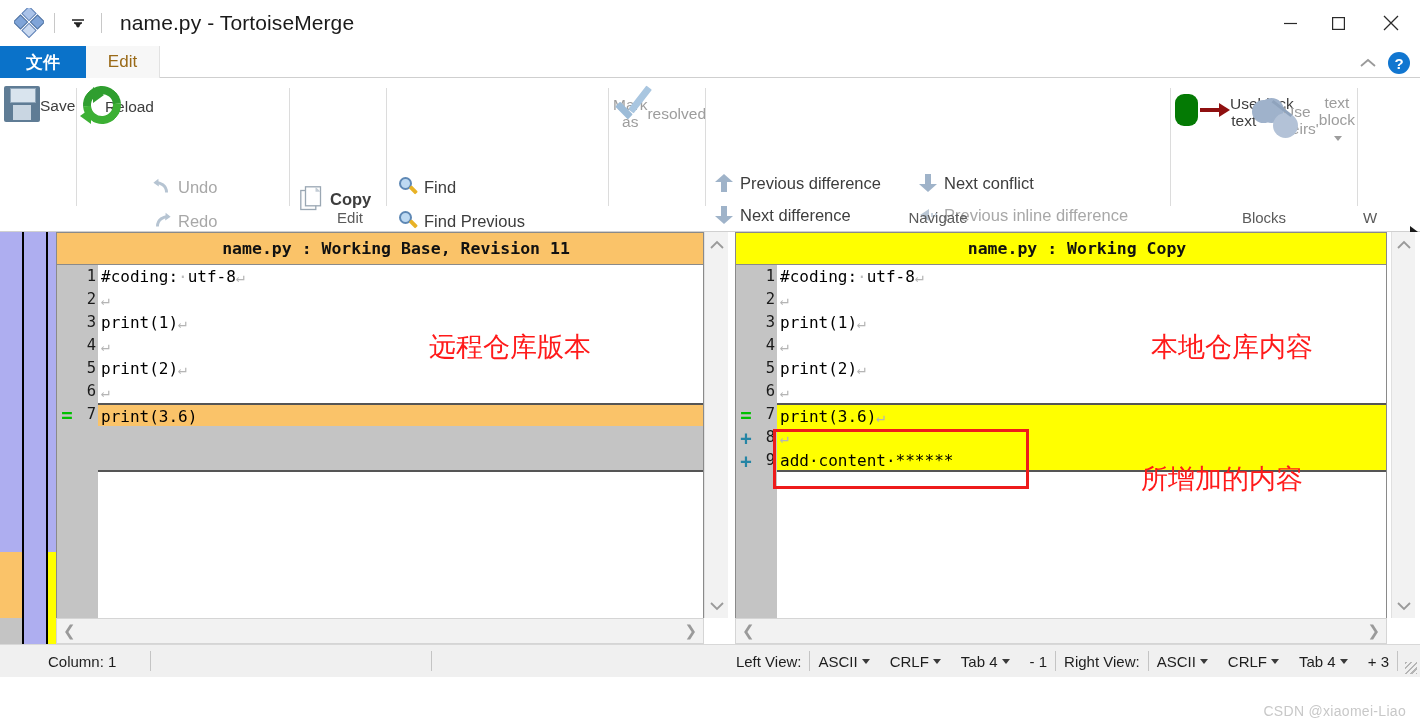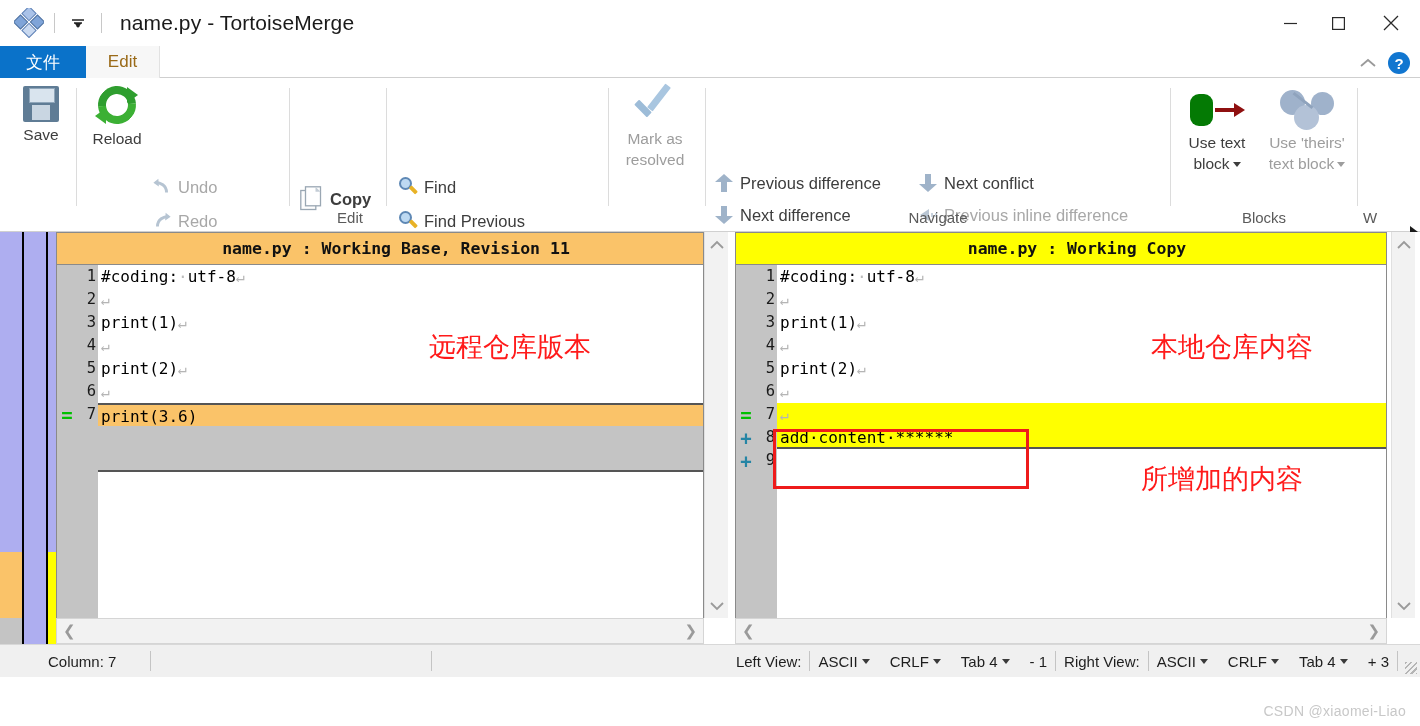--- a/index.html
+++ b/index.html
@@ -35,21 +35,21 @@
   
   .tabstrip {
     position:absolute; left:0; top:46px; width:1420px; height:32px;
     background:#ffffff;
   }
   .tab {
     position:absolute; top:0; height:32px; display:flex; align-items:center;
     justify-content:center; font-size:17px; padding:0 16px;
   }
   .tab-file {
-    left:0; width:86px; background:#0a72c9; color:#ffffff;
+    left:0; width:86px; background:#0a72c9; color:#ffffff;font-weight:bold;
   }
   .tab-edit {
     left:86px; width:74px; background:#f7f7f7; color:#9a6a18; border-right:1px solid #e2e2e2;
   }
   .tab-rest {
     position:absolute; left:160px; top:0; right:0; height:32px;
     border-bottom:1px solid #cfcfcf;
   }
   .ribbon-ctl {
     position:absolute; display:flex; align-items:center; gap:10px;
@@ -67,22 +67,22 @@
     background:#ffffff; border-bottom:1px solid #d0d0d0;
   }
   .rgroup { position:absolute; top:0; height:154px; }
   .rgroup-title {
     position:absolute; bottom:6px; width:100%; text-align:center;
     font-size:15px; color:#5a5a5a;
   }
   .rsep { position:absolute; top:10px; width:1px; height:118px; background:#dcdcdc; }
 
   .bigbtn {
-    position:absolute; display:flex; flex-direction:column; align-items:center;
-    width:74px; top:8px;justify-content:flex-end;
+    position:absolute; display:flex; flex-direction:row; align-items:center;
+    width:74px; top:8px;
   }
   .bigbtn .lbl { font-size:15.5px; color:#3d3d3d; margin-top:4px; text-align:center; line-height:1.1; }
   .bigbtn .lbl.dim { color:#9d9d9d; }
 
   .smallbtn {
     position:absolute; display:flex; align-items:center; gap:6px; height:30px;
     font-size:16.5px; color:#3d3d3d; white-space:nowrap;
   }
   .smallbtn.dim { color:#a8a8a8; }
   .smallbtn .ic { width:20px; height:20px; flex:0 0 20px; display:flex; align-items:center; justify-content:center; }
@@ -676,20 +676,21 @@
           <div class="lnum">9</div>
         </div>
 
         <div class="lines">
           <div class="line"><span>#coding:</span><span class="dot">·</span><span>utf-8</span><span class="cr">↵</span></div>
           <div class="line"><span class="cr">↵</span></div>
           <div class="line"><span>print(1)</span><span class="cr">↵</span></div>
           <div class="line"><span class="cr">↵</span></div>
           <div class="line"><span>print(2)</span><span class="cr">↵</span></div>
           <div class="line"><span class="cr">↵</span></div>
+          <div class="line yel bordtop"><span>print(3.6)</span><span class="cr">↵</span></div>
           <div class="line yel"><span class="cr">↵</span></div>
           <div class="line yel bordbot"><span>add·content·******</span></div>
         </div>
 
         <div class="annot" style="left:405px; top:196px;">所增加的内容</div>
         <div class="annot" style="left:415px; top:64px;">本地仓库内容</div>
       </div>
 
       <div class="hscroll" style="left:0; bottom:0; width:100%;">
         <span>❮</span>
@@ -709,21 +710,21 @@
           </svg>
       </div>
     </div>
 
     <div class="redbox" style="left:773px; top:197px; width:256px; height:60px;"></div>
   </div>
 
   <div class="sb-left-edge" style="background:#ffff00;"></div>
   <div class="statusbar">
     <div style="width:40px;"></div>
-    <div class="sb-cell" style="min-width:110px;">Column: 7</div>
+    <div class="sb-cell" style="min-width:110px;">Column: 1</div>
     <div class="sb-vsep"></div>
     <div class="sb-cell" style="min-width:280px;"></div>
     <div class="sb-vsep"></div>
     <div class="sb-cell" style="flex:1;"></div>
 
     <div class="sb-cell">Left View:</div>
     <div class="sb-vsep"></div>
     <div class="sb-cell">
       <span>ASCII</span>
         <i class="sb-caret"></i>

